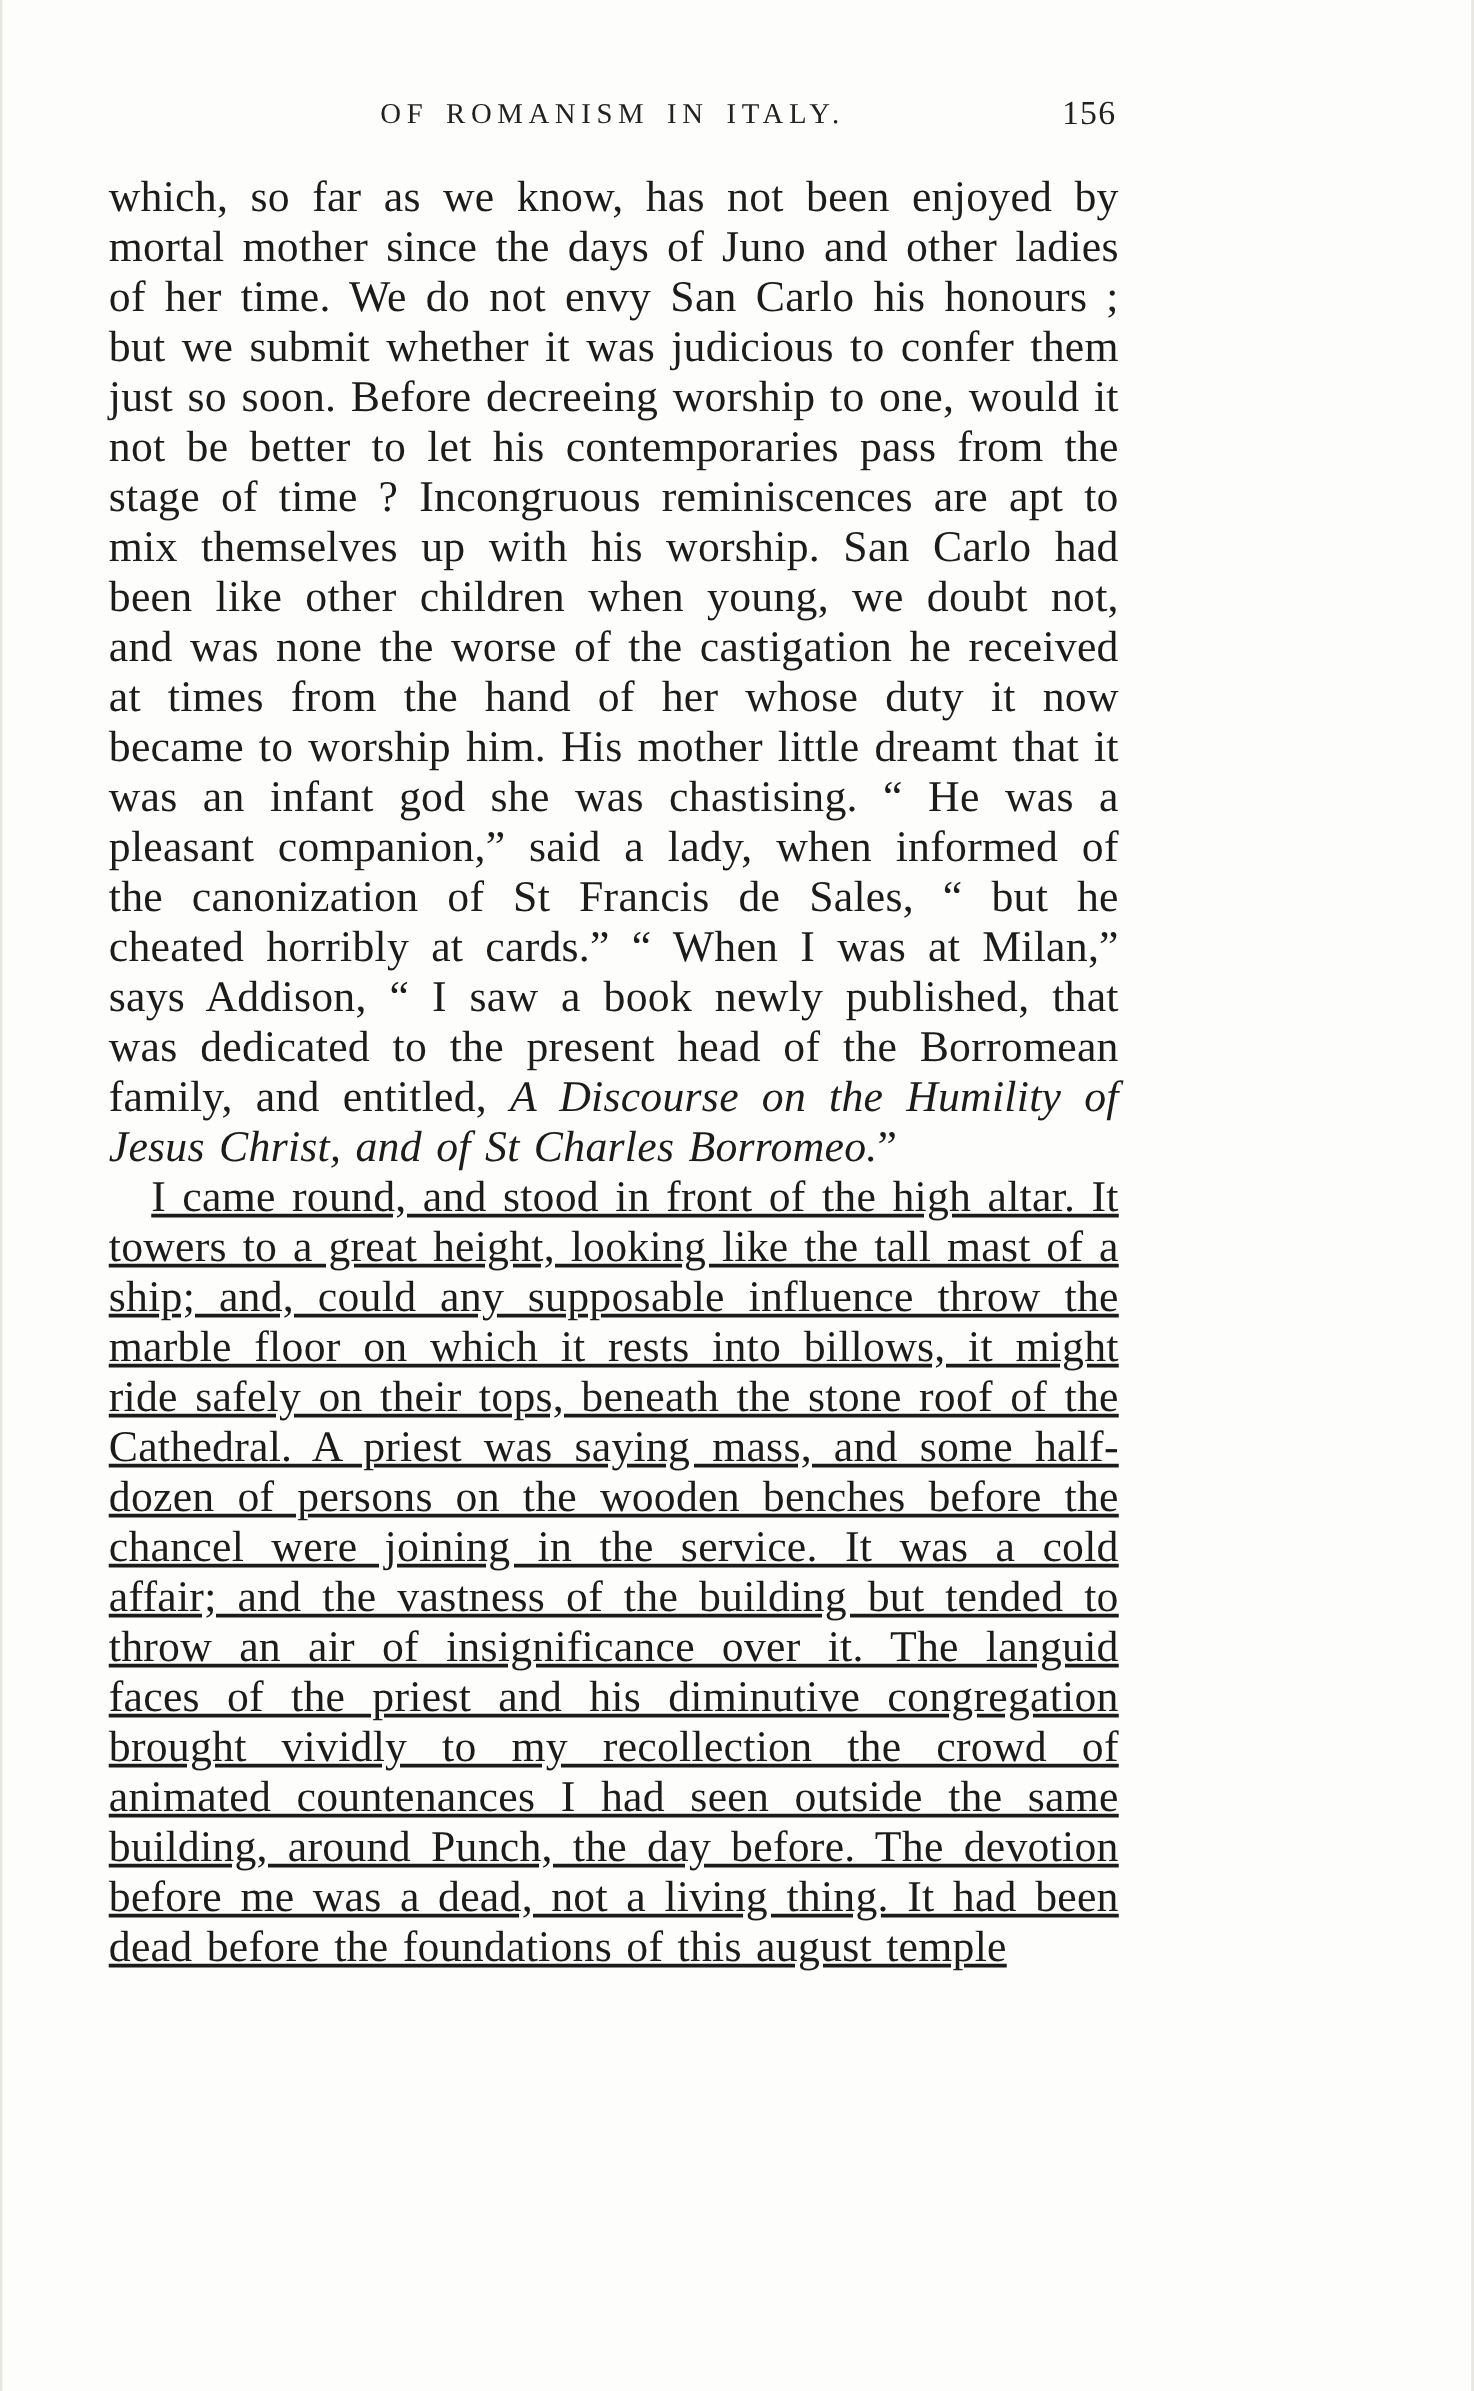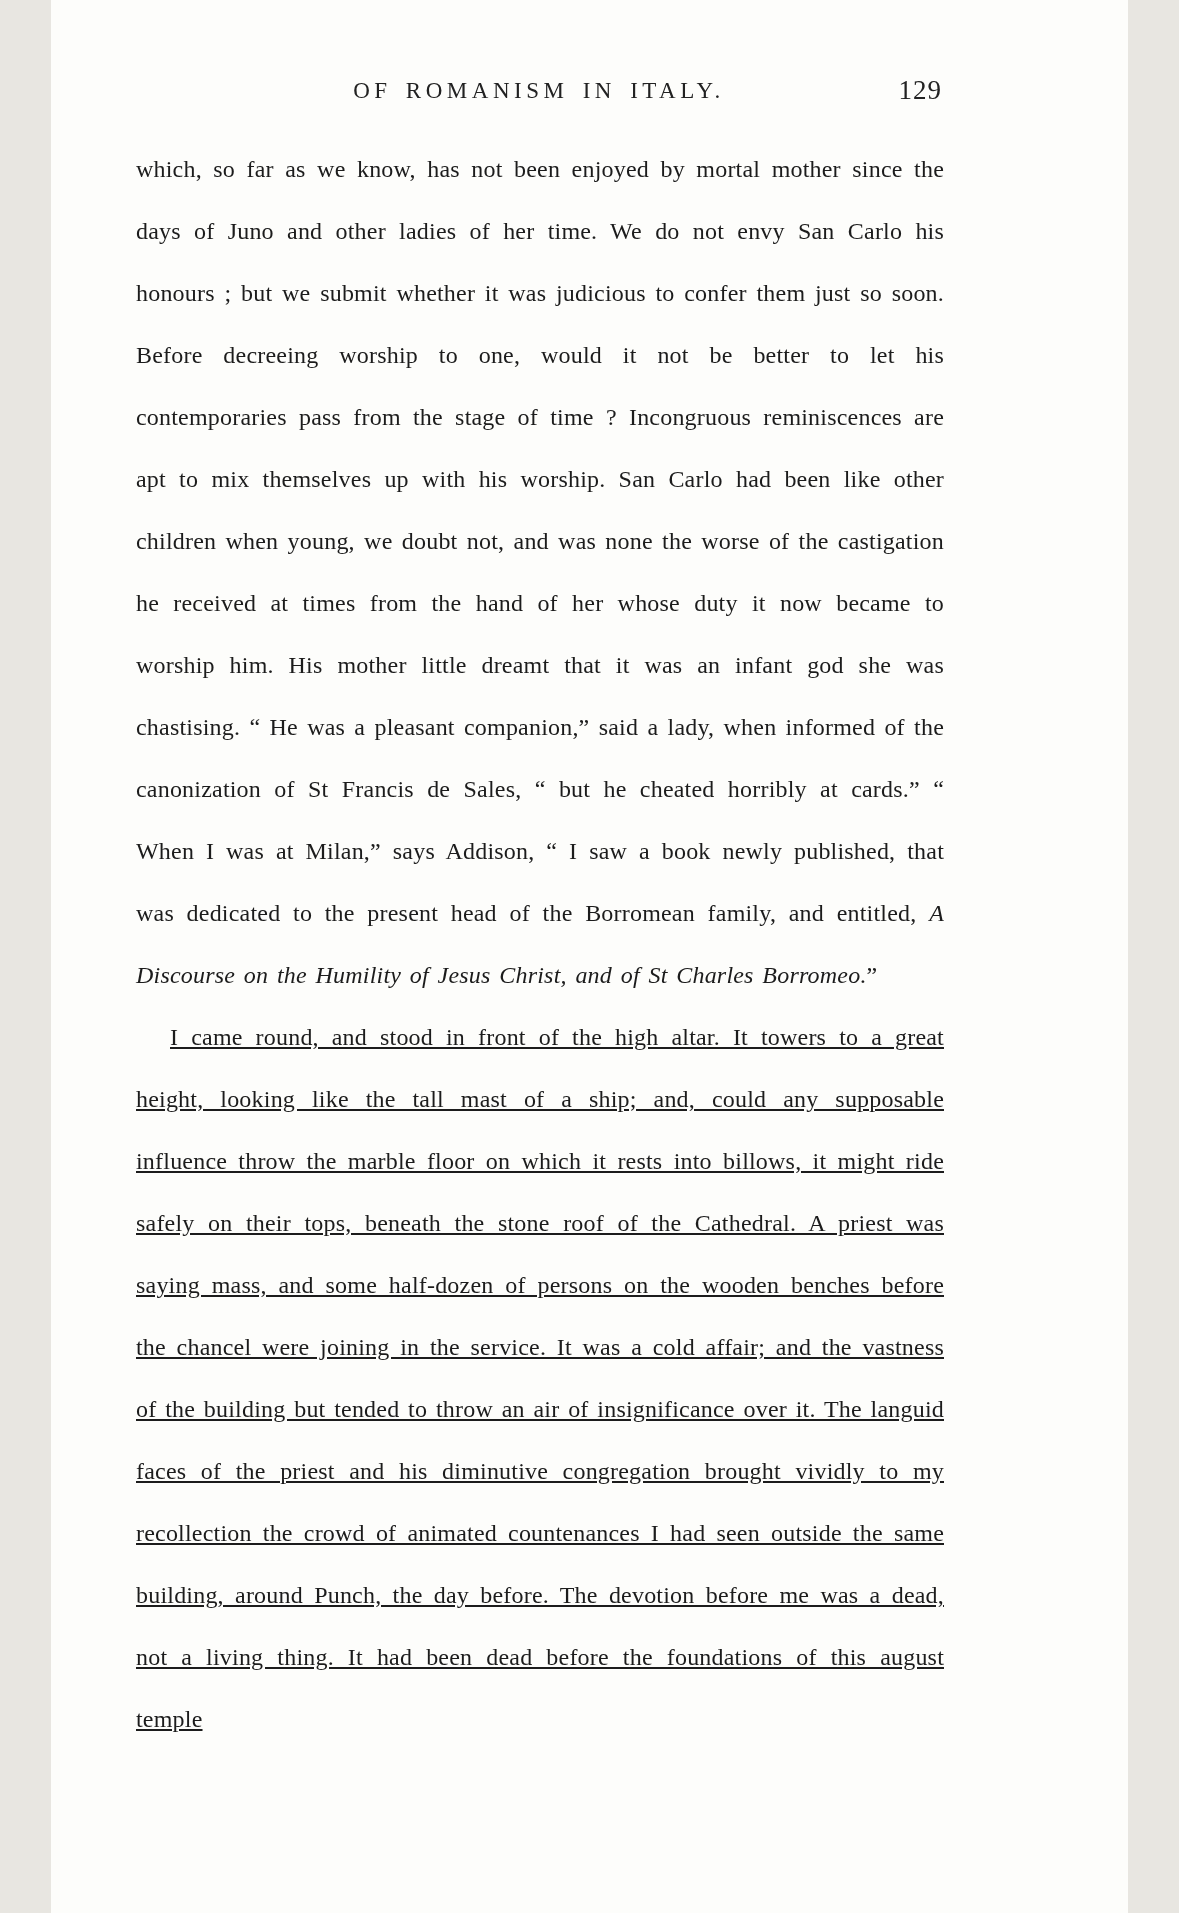--- a/index.html
+++ b/index.html
@@ -2,21 +2,21 @@
 <html><head>
 <meta charset="utf-8">
 <style>
   html, body {
     margin: 0;
     padding: 0;
     background: #e8e6e1;
   }
   .page {
     position: relative;
-    width: 1077px;
+    width: 1175px;
     height: 1913px;
     margin: 0 auto;
     background: #fdfdfb;
     color: #1c1c1c;
     font-family: "Liberation Serif", "DejaVu Serif", serif;
     box-sizing: border-box;
     overflow: hidden;
   }
   .page-header {
     position: absolute;
@@ -44,22 +44,22 @@
     color: #222;
   }
   .page-body {
     position: absolute;
     top: 138px;
     left: 85px;
     width: 808px;
   }
   .para {
     margin: 0;
-    font-size: 24px;
-    line-height: 62px;
+    font-size: 35px;
+    line-height: 40px;
     text-align: justify;
     letter-spacing: 0.2px;
     word-spacing: 2.5px;
     hyphens: none;
     -webkit-hyphens: none;
   }
   .para.indent {
     text-indent: 34px;
     text-decoration: underline;
   }
@@ -67,21 +67,21 @@
     font-style: italic;
   }
 </style>
 </head>
 <body>
 
 <div class="page">
 
   <header class="page-header">
     <span class="running-title">OF ROMANISM IN ITALY.</span>
-    <span class="page-number">129</span>
+    <span class="page-number">156</span>
   </header>
 
   <main class="page-body">
     <p class="para"><span>which, so far as we know, has not been enjoyed by mortal mother since the days of Juno and other ladies of her time. We do not envy San Carlo his honours ; but we submit whether it was judicious to confer them just so soon. Before decreeing worship to one, would it not be better to let his contemporaries pass from the stage of time ?  Incongruous reminiscences are apt to mix themselves up with his worship.  San Carlo had been like other children when young, we doubt not, and was none the worse of the castigation he received at times from the hand of her whose duty it now became to worship him.  His mother little dreamt that it was an infant god she was chastising.  “ He was a pleasant companion,” said a lady, when informed of the canonization of St Francis de Sales, “ but he cheated horribly at cards.”  “ When I was at Milan,” says Addison, “ I saw a book newly published, that was dedicated to the present head of the Borromean family, and entitled, </span><em class="book-title">A Discourse on the Humility of Jesus Christ, and of St Charles Borromeo.</em><span>”</span></p>
 
     <p class="para indent">I came round, and stood in front of the high altar.  It towers to a great height, looking like the tall mast of a ship; and, could any supposable influence throw the marble floor on which it rests into billows, it might ride safely on their tops, beneath the stone roof of the Cathedral.  A priest was saying mass, and some half-dozen of persons on the wooden benches before the chancel were joining in the service.  It was a cold affair; and the vastness of the building but tended to throw an air of insignificance over it.  The languid faces of the priest and his diminutive congregation brought vividly to my recollection the crowd of animated countenances I had seen outside the same building, around Punch, the day before. The devotion before me was a dead, not a living thing.  It had been dead before the foundations of this august temple</p>
   </main>
 
 </div>
 

